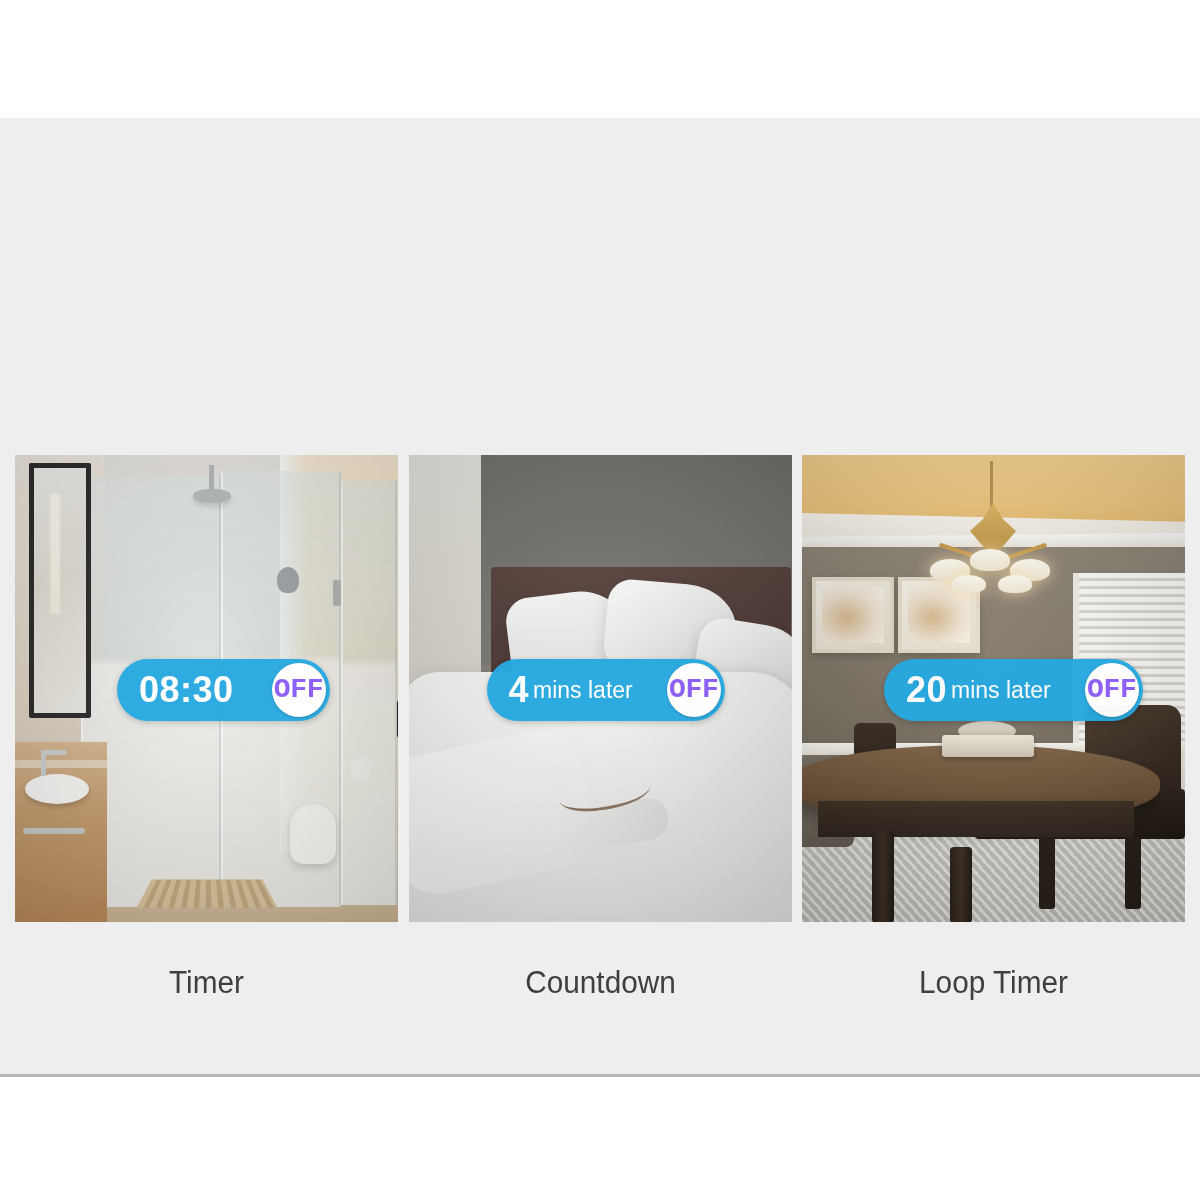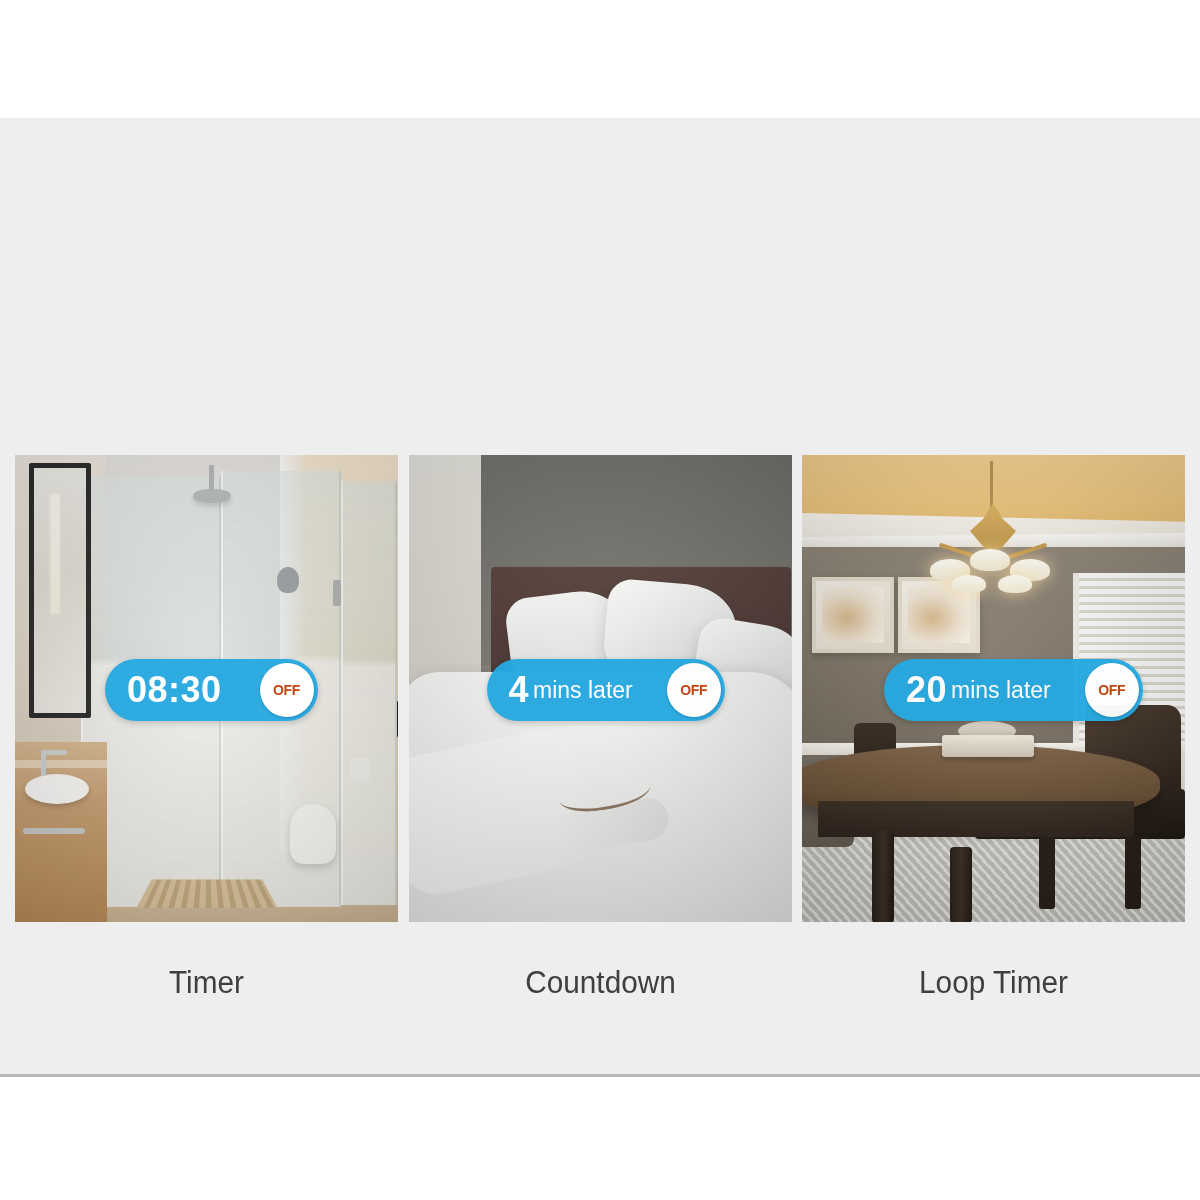--- a/index.html
+++ b/index.html
@@ -346,21 +346,21 @@
     height: 62px;
     display: flex;
     align-items: center;
     background: #27a9e1;
     border-radius: 34px;
     padding: 0 4px 0 22px;
     box-shadow: 0 2px 6px rgba(0,0,0,.20);
     opacity: .97;
     white-space: nowrap;
   }
-  .badge-1 { left: 90px; top: 204px; justify-content: center; }
+  .badge-1 { left: 102px; top: 204px; justify-content: center; }
   .badge-2 { left: 78px; top: 204px; }
   .badge-3 { left: 82px; top: 204px; }
 
   .badge-main {
     color: #ffffff;
     font-size: 36px;
     font-weight: 700;
     line-height: 1;
     letter-spacing: 0.5px;
   }
@@ -375,25 +375,26 @@
 
   .toggle-knob {
     width: 54px; height: 54px;
     border-radius: 50%;
     background: #ffffff;
     display: flex; align-items: center; justify-content: center;
     box-shadow: 0 1px 3px rgba(0,0,0,.22);
     flex: 0 0 auto;
   }
   .toggle-knob span {
-    color: #c2410c;
-    font-size: 14px;
+    color: #8b5cf6;
+    font-size: 28px;
     font-weight: 700;
     letter-spacing: -0.3px;
     line-height: 1;
+    font-family: Liberation Mono, monospace;
   }
 
   
   .captions {
     position: absolute;
     left: 15px;
     top: 965px;
     width: 1170px;
     display: flex;
     justify-content: space-between;

